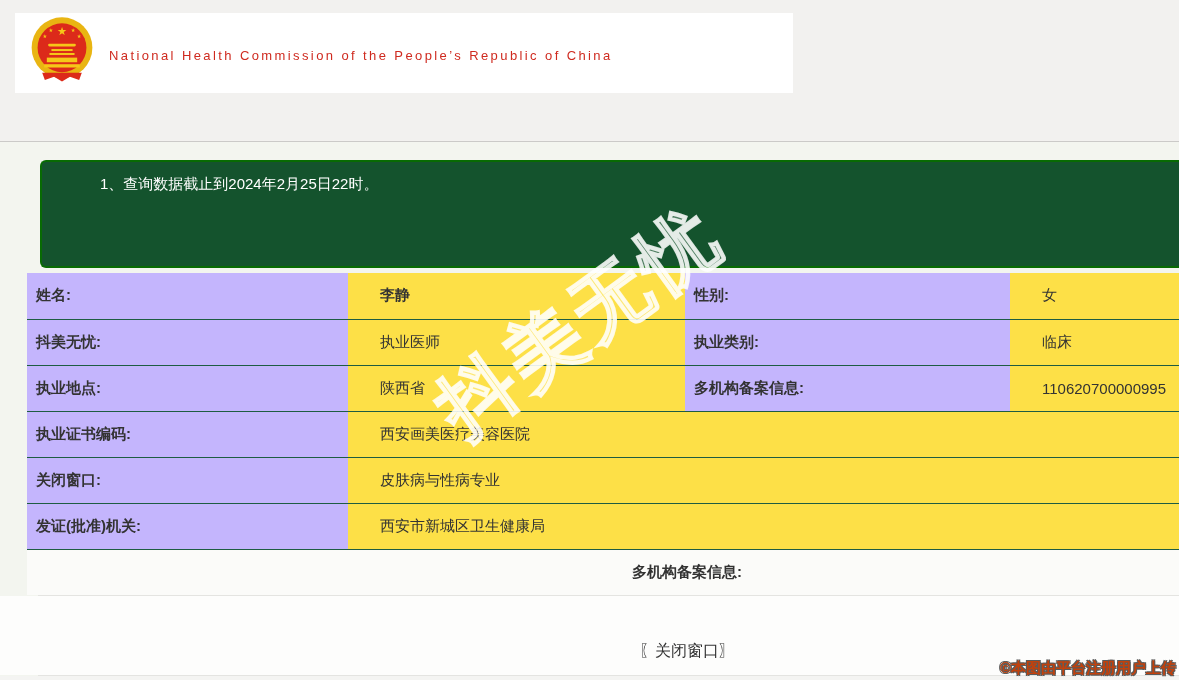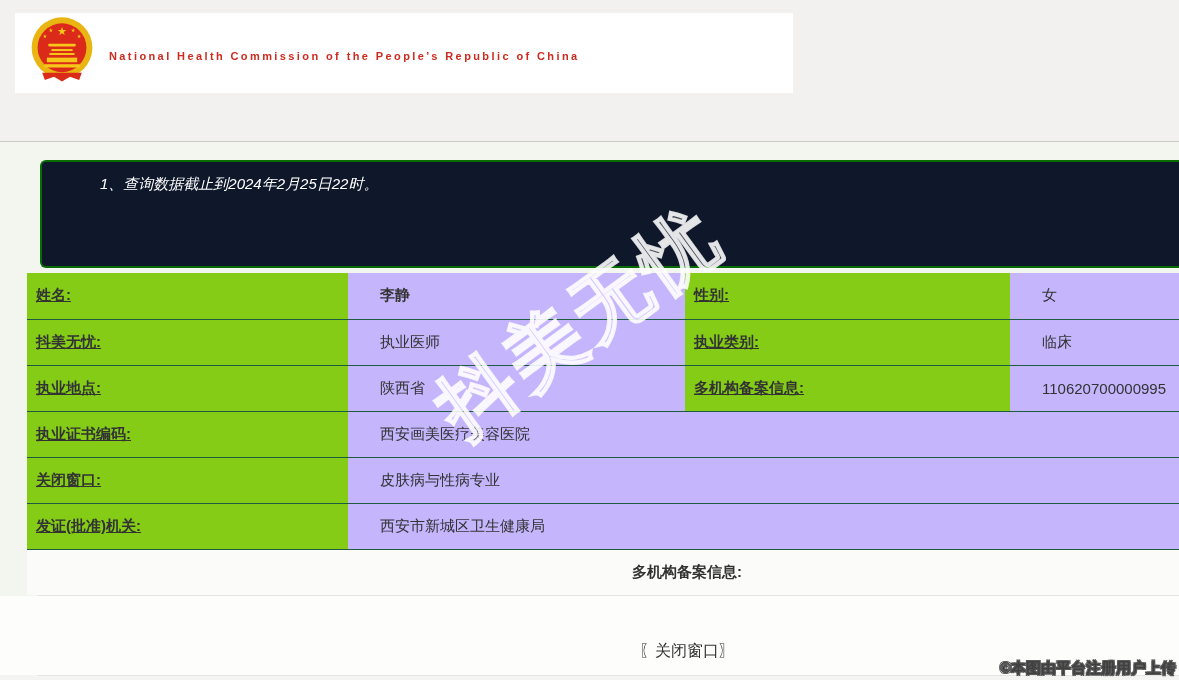--- a/index.html
+++ b/index.html
@@ -15,57 +15,56 @@
     position:absolute; left:15px; top:13px; width:778px; height:80px;
     background:#ffffff; display:flex; align-items:center;
   }
   .emblem { margin-left:14px; flex:0 0 auto; }
   .titles { margin-left:14px; }
   .title-cn {
     color:#d2281e; font-size:35px; font-weight:bold; letter-spacing:1.5px;
     line-height:38px; white-space:nowrap;
   }
   .title-en {
-    color:#cf2a1f; font-size:11px; font-weight:bold; letter-spacing:2.4px;
+    color:#cf2a1f; font-size:13px; font-weight:normal; letter-spacing:2.4px;
     margin-top:5px; white-space:nowrap;
   }
   
   .top-divider {
     position:absolute; left:0; top:141px; width:1179px; height:0;
     border-top:1px solid #cbcac8;
   }
   .lower-bg {
     position:absolute; left:0; top:142px; width:1179px; height:538px;
     background:#f3f5ef;
   }
   
   .notice {
     position:absolute; left:40px; top:160px; width:1139px; height:108px;
-    background:#0f172a; border:2px solid #086b03; border-radius:6px 0 0 6px;
+    background:#14532d; border:2px solid #086b03; border-radius:6px 0 0 6px;
     border-right:none;
     color:#ffffff; font-size:15px; line-height:22px;
     padding:11px 20px 11px 58px;
-    font-style:italic;
   }
   .notice-line { white-space:nowrap; }
   
   .record-table {
     position:absolute; left:27px; top:273px;
     width:1320px; table-layout:fixed; border-collapse:collapse;
     font-size:15px; color:#333;
   }
   .record-table th, .record-table td {
     height:46px; vertical-align:middle;
     border-bottom:1px solid #1e5c42;
     font-weight:normal; text-align:left;
   }
   .record-table th {
-    background:#84cc16; font-weight:bold; padding-left:9px;text-decoration:underline;
+    background:#c4b5fd; font-weight:bold; padding-left:9px;
   }
-  .record-table td { background:#c4b5fd; padding-left:32px; }
+  .record-table td { background:#fde047; padding-left:32px; }
   .record-table td.bold { font-weight:bold; }
   .record-table tr.multi-row td {
     background:#fbfbf9; border-bottom:none; text-align:center;
     font-weight:bold; padding-left:0;
   }
   
   .light-line-1 {
     position:absolute; left:38px; top:595px; width:1141px; height:0;
     border-top:1px solid #e4e4e1;
   }
@@ -90,21 +89,21 @@
     position:absolute; left:410px; top:282px; width:340px; height:80px;
     transform:rotate(-36deg);
     font-size:76px; font-weight:bold; letter-spacing:6px; white-space:nowrap;
     color:rgba(255,255,255,0.25);
     -webkit-text-stroke:2px rgba(255,255,255,0.85);
     pointer-events:none; text-align:center; line-height:80px;
   }
   
   .upload-credit {
     position:absolute; right:3px; bottom:2px;
-    font-size:15px; font-weight:bold; color:#404040; white-space:nowrap;
+    font-size:15px; font-weight:bold; color:#c2410c; white-space:nowrap;
     text-shadow:-1px -1px 0 #5a5a5a, 1px -1px 0 #5a5a5a,
                 -1px 1px 0 #5a5a5a, 1px 1px 0 #5a5a5a;
   }
 </style>
 </head>
 <body>
 
 <div class="header-box">
   <svg class="emblem" width="66" height="74" viewBox="0 0 100 112" aria-hidden="true">
     <circle cx="50" cy="48" r="46" fill="#e9b512"></circle>

